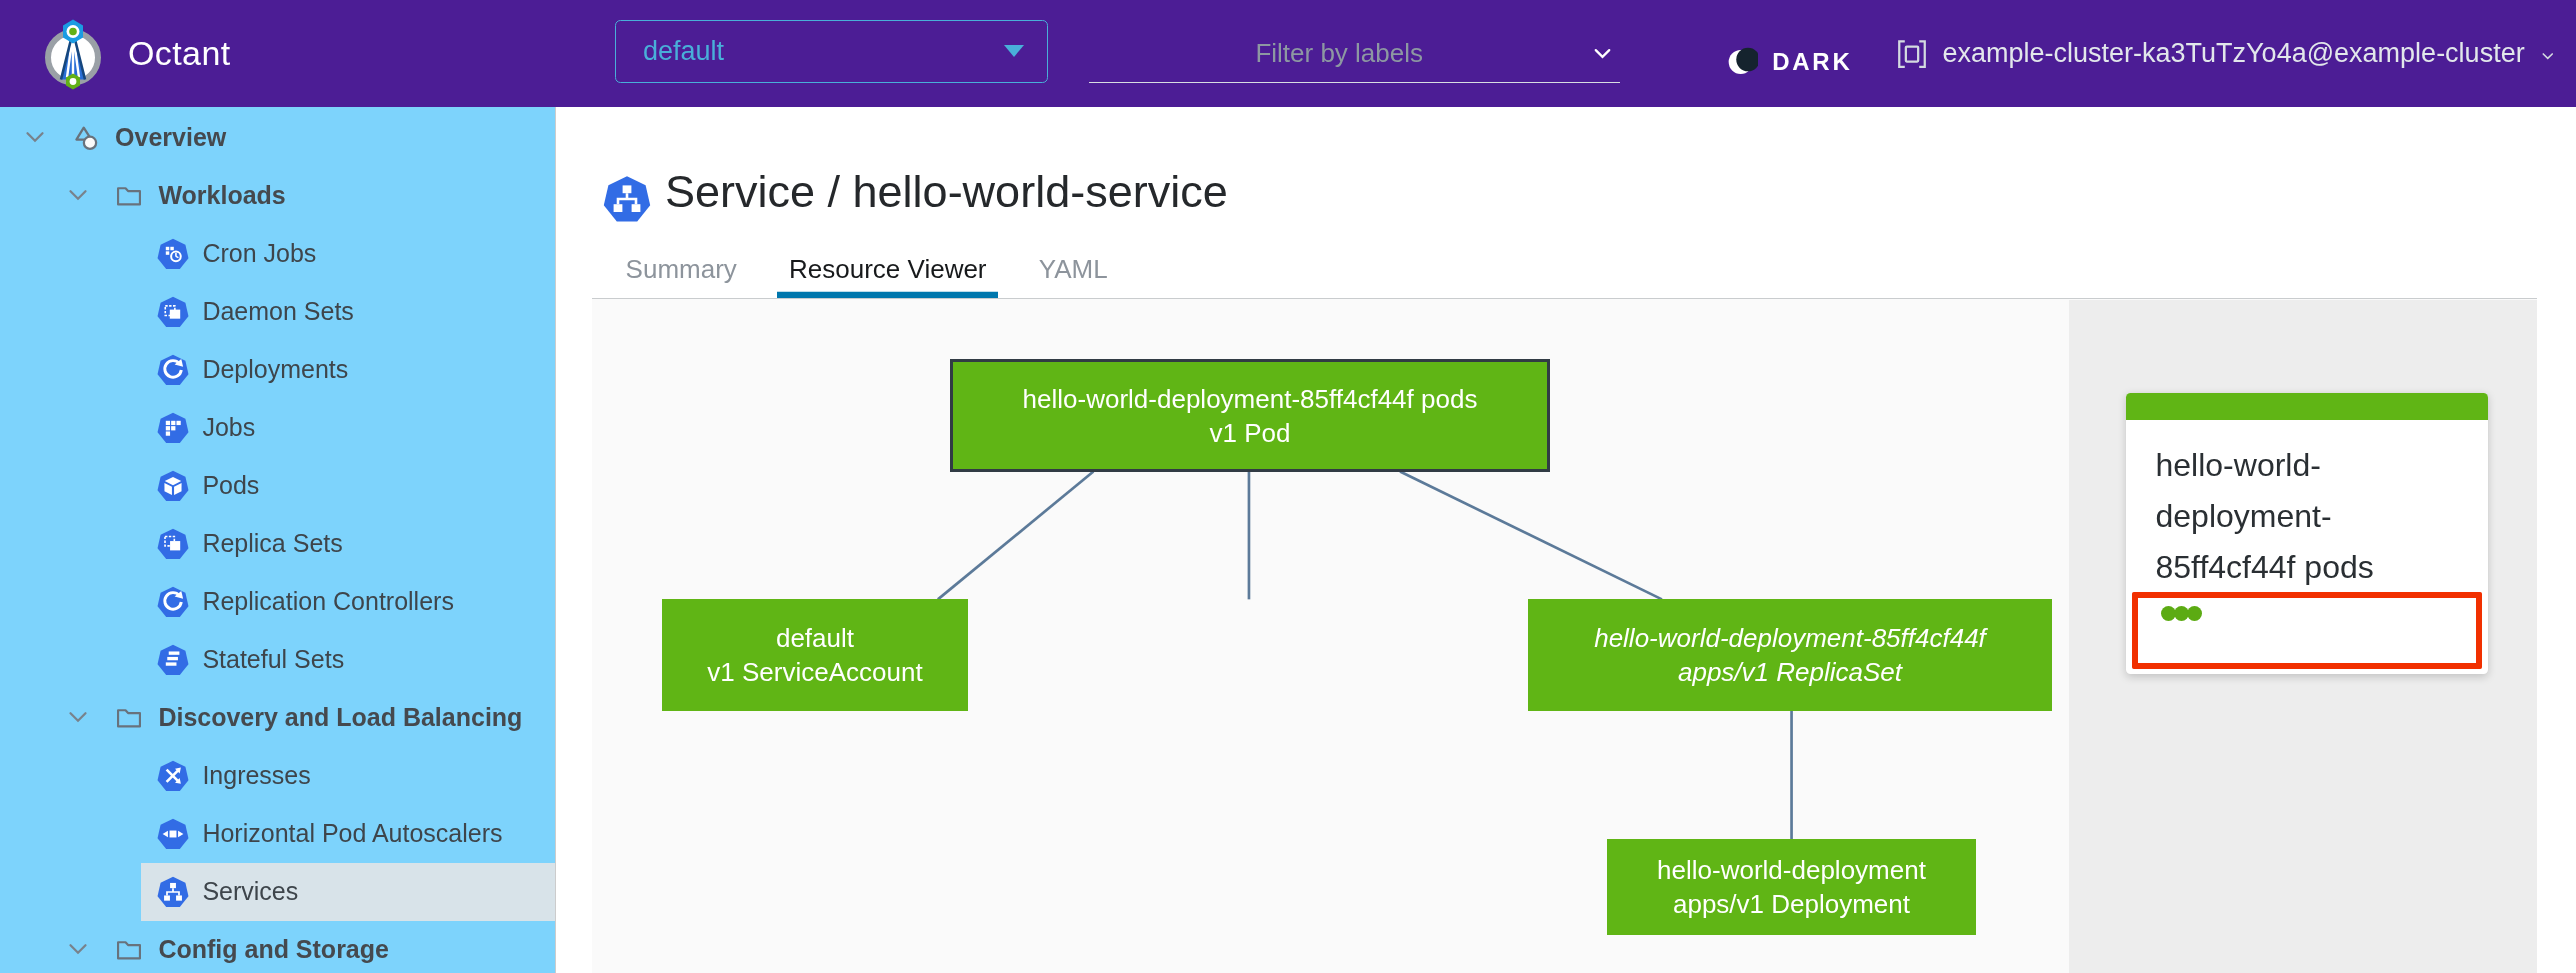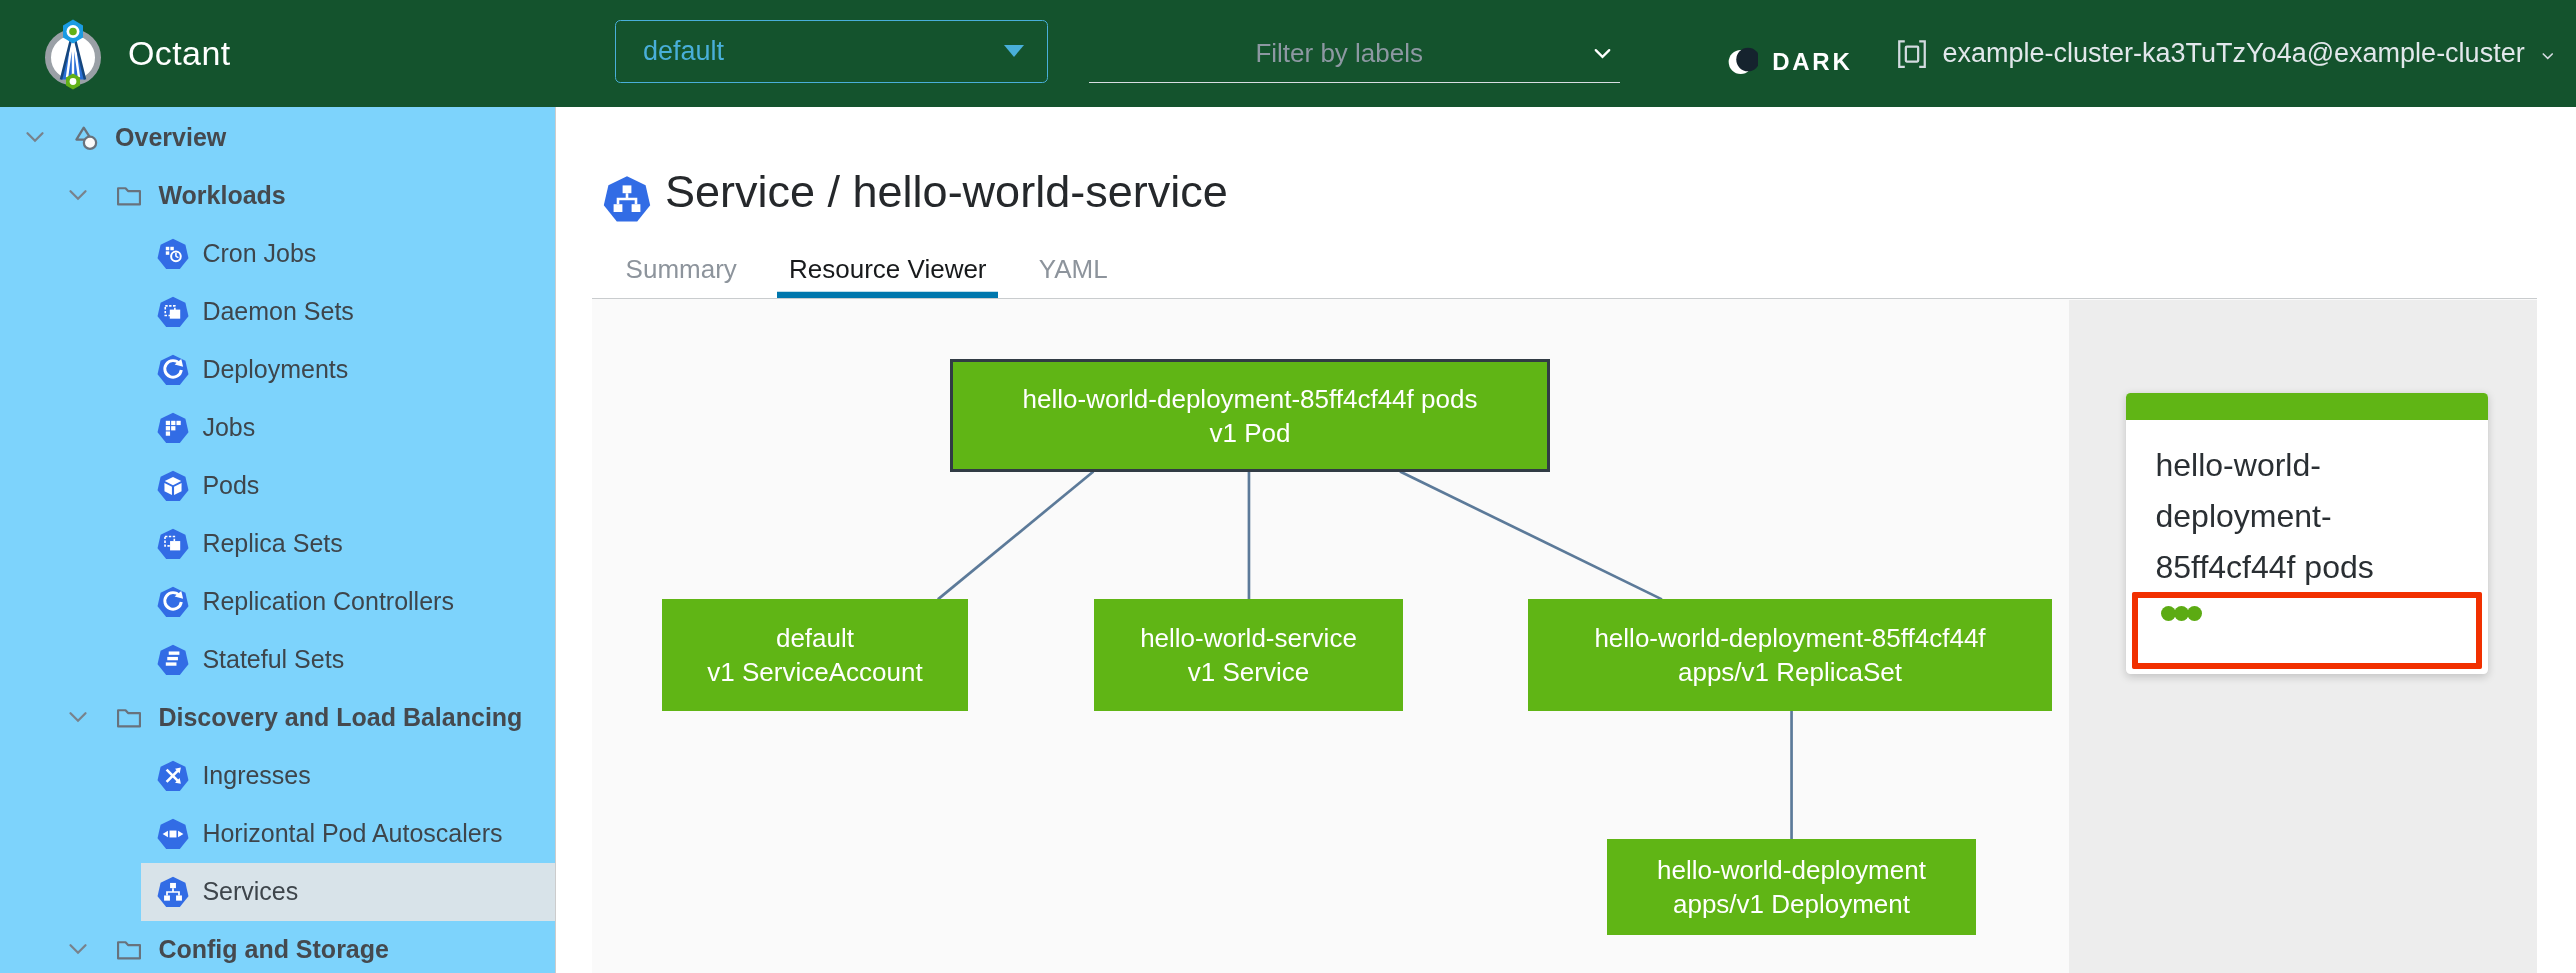--- a/index.html
+++ b/index.html
@@ -1,20 +1,20 @@
 <!DOCTYPE html>
 <html style="font-size:14.3px"><head>
 <meta charset="utf-8">
 <style>
   html,body{margin:0;padding:0;}
   body{width:2576px;height:973px;overflow:hidden;position:relative;background:#fff;
        font-family:"Liberation Sans",sans-serif;-webkit-font-smoothing:antialiased;}
 
   
-  .header{position:absolute;top:0;left:0;width:2576px;height:107px;background:#14532d;z-index:50;}
+  .header{position:absolute;top:0;left:0;width:2576px;height:107px;background:#4c1d95;z-index:50;}
   .brand{position:absolute;left:41px;top:0;height:107px;display:flex;align-items:center;gap:23px;}
   .brand .logo{width:64px;height:79px;}
   .app-title{color:#fff;font-size:34px;font-weight:400;letter-spacing:0.4px;}
 
   .ns-select{position:absolute;left:615px;top:19.7px;width:433px;height:63px;border:1.8px solid #49afd9;
              border-radius:5.4px;display:flex;align-items:center;box-sizing:border-box;cursor:pointer;}
   .ns-value{color:#49afd9;font-size:27px;margin-left:27px;flex:1;}
   .ns-caret{width:0;height:0;border-left:10.7px solid transparent;border-right:10.7px solid transparent;
             border-top:12.5px solid #49afd9;margin-right:23px;}
 
@@ -343,25 +343,21 @@
       </div>
     </div>
   <div class="gnode selected" style="left: 358px; top: 60px; width: 600px; height: 113px;">
         <div>hello-world-deployment-85ff4cf44f pods</div>
         <div>v1 Pod</div>
       </div>
       <div class="gnode" style="left: 70px; top: 300px; width: 306px; height: 112px;">
         <div>default</div>
         <div>v1 ServiceAccount</div>
       </div>
-      <div class="gnode" style="left: 502px; top: 300px; width: 309px; height: 112px;">
-        <div>hello-world-service</div>
-        <div>v1 Service</div>
-      </div>
-      <div class="gnode" style="left: 936px; top: 300px; width: 524px; height: 112px;">
+      <div class="gnode" style="left: 936px; top: 300px; width: 524px; height: 112px; font-style: italic;">
         <div>hello-world-deployment-85ff4cf44f</div>
         <div>apps/v1 ReplicaSet</div>
       </div>
       <div class="gnode" style="left: 1015px; top: 540px; width: 369px; height: 96px;">
         <div>hello-world-deployment</div>
         <div>apps/v1 Deployment</div>
       </div>
     </div>
 </div>
 

